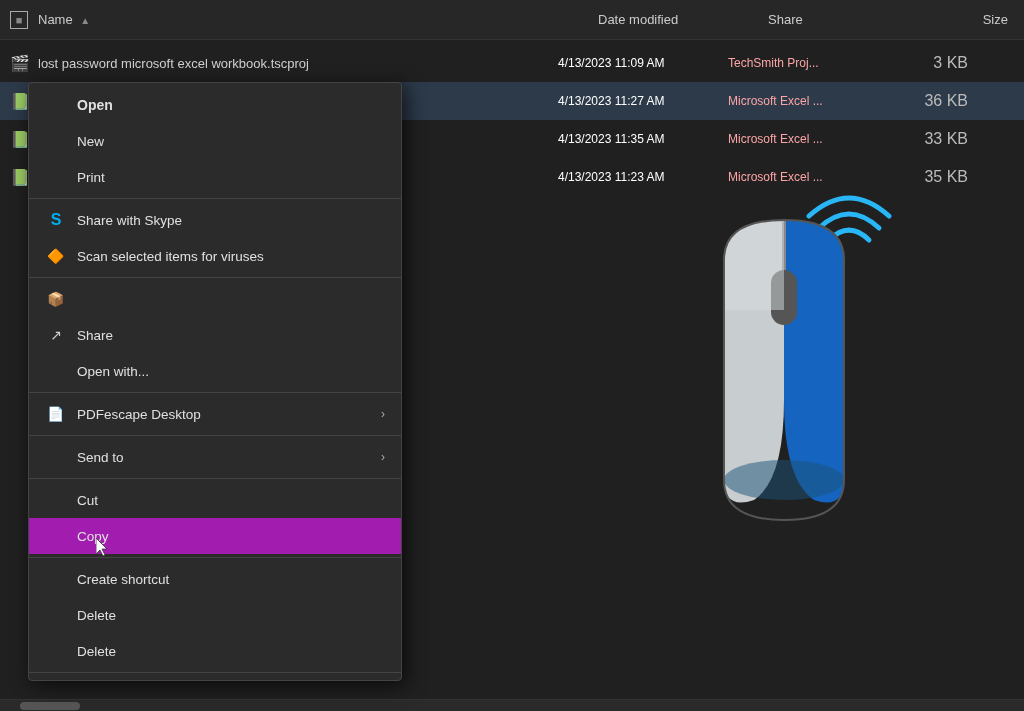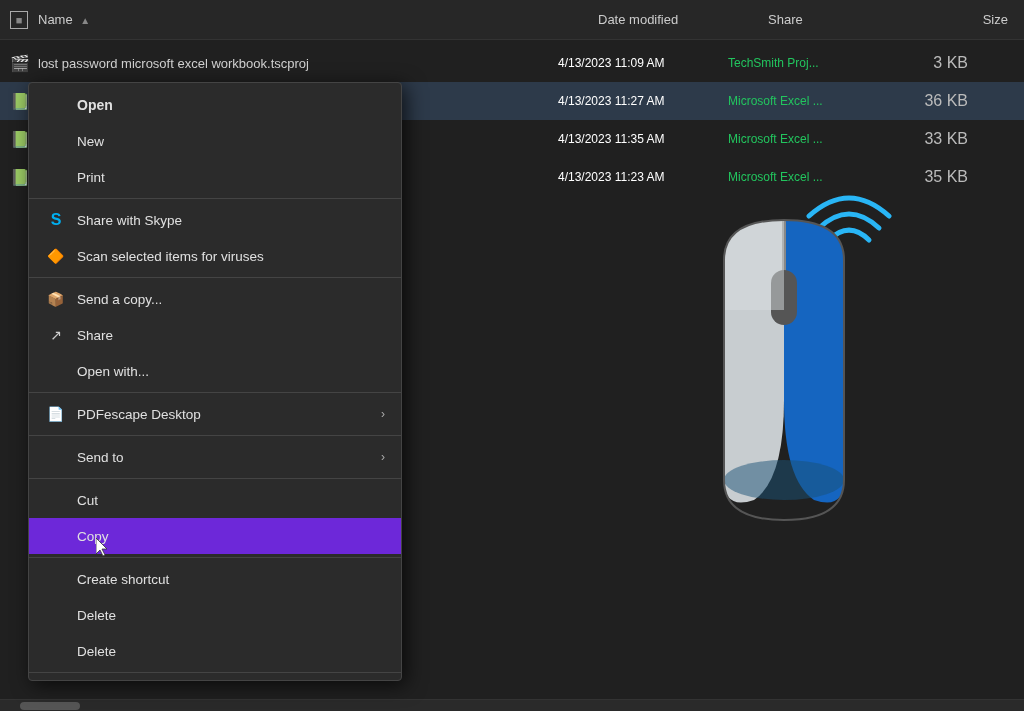--- a/index.html
+++ b/index.html
@@ -65,21 +65,21 @@
     }
     .fe-row.selected { background: #2d3a4a; }
     .fe-row .row-icon {
       width: 20px; height: 20px;
       margin-right: 8px;
       display: inline-flex; align-items: center; justify-content: center;
       font-size: 16px;
     }
     .fe-row .row-name { flex: 0 0 520px; white-space: nowrap; overflow: hidden; text-overflow: ellipsis; }
     .fe-row .row-date { flex: 0 0 170px; font-size: 12px; color: #ffffff; }
-    .fe-row .row-type { flex: 0 0 160px; font-size: 12px; color: #22c55e; white-space: nowrap; overflow: hidden; text-overflow: ellipsis; }
+    .fe-row .row-type { flex: 0 0 160px; font-size: 12px; color: #fca5a5; white-space: nowrap; overflow: hidden; text-overflow: ellipsis; }
     .fe-row .row-size { flex: 0 0 80px; font-size: 16px; color: #bbb; text-align: right; }
 
     
     .context-menu {
       position: absolute;
       top: 82px;
       left: 28px;
       width: 374px;
       background: #2b2b2b;
       border: 1px solid #444;
@@ -92,21 +92,21 @@
     }
 
     .cm-item {
       display: flex;
       align-items: center;
       padding: 7px 16px 7px 16px;
       cursor: pointer;
       position: relative;
       min-height: 34px;
     }
-    .cm-item.highlighted { background: #6d28d9; }
+    .cm-item.highlighted { background: #a21caf; }
     .cm-item.bold-item { font-weight: 700; font-size: 14px; }
 
     .cm-item-icon {
       width: 22px;
       height: 22px;
       margin-right: 10px;
       display: flex; align-items: center; justify-content: center;
       flex-shrink: 0;
       font-size: 16px;
     }
@@ -244,21 +244,20 @@
         <span style="color:#ffa500; font-size:14px;">🔶</span>
       </span>
     <span class="cm-item-label">Scan selected items for viruses</span>
 
   </div>
     <div class="cm-separator"></div>
     <div class="cm-item">
     <span class="cm-item-icon">
         <span style="color:#0061ff; font-size:14px;">📦</span>
       </span>
-    <span class="cm-item-label">Send a copy...</span>
 
   </div>
     <div class="cm-item">
     <span class="cm-item-icon">
         <span style="color:#ccc; font-size:14px;">↗</span>
       </span>
     <span class="cm-item-label">Share</span>
 
   </div>
     <div class="cm-item">

